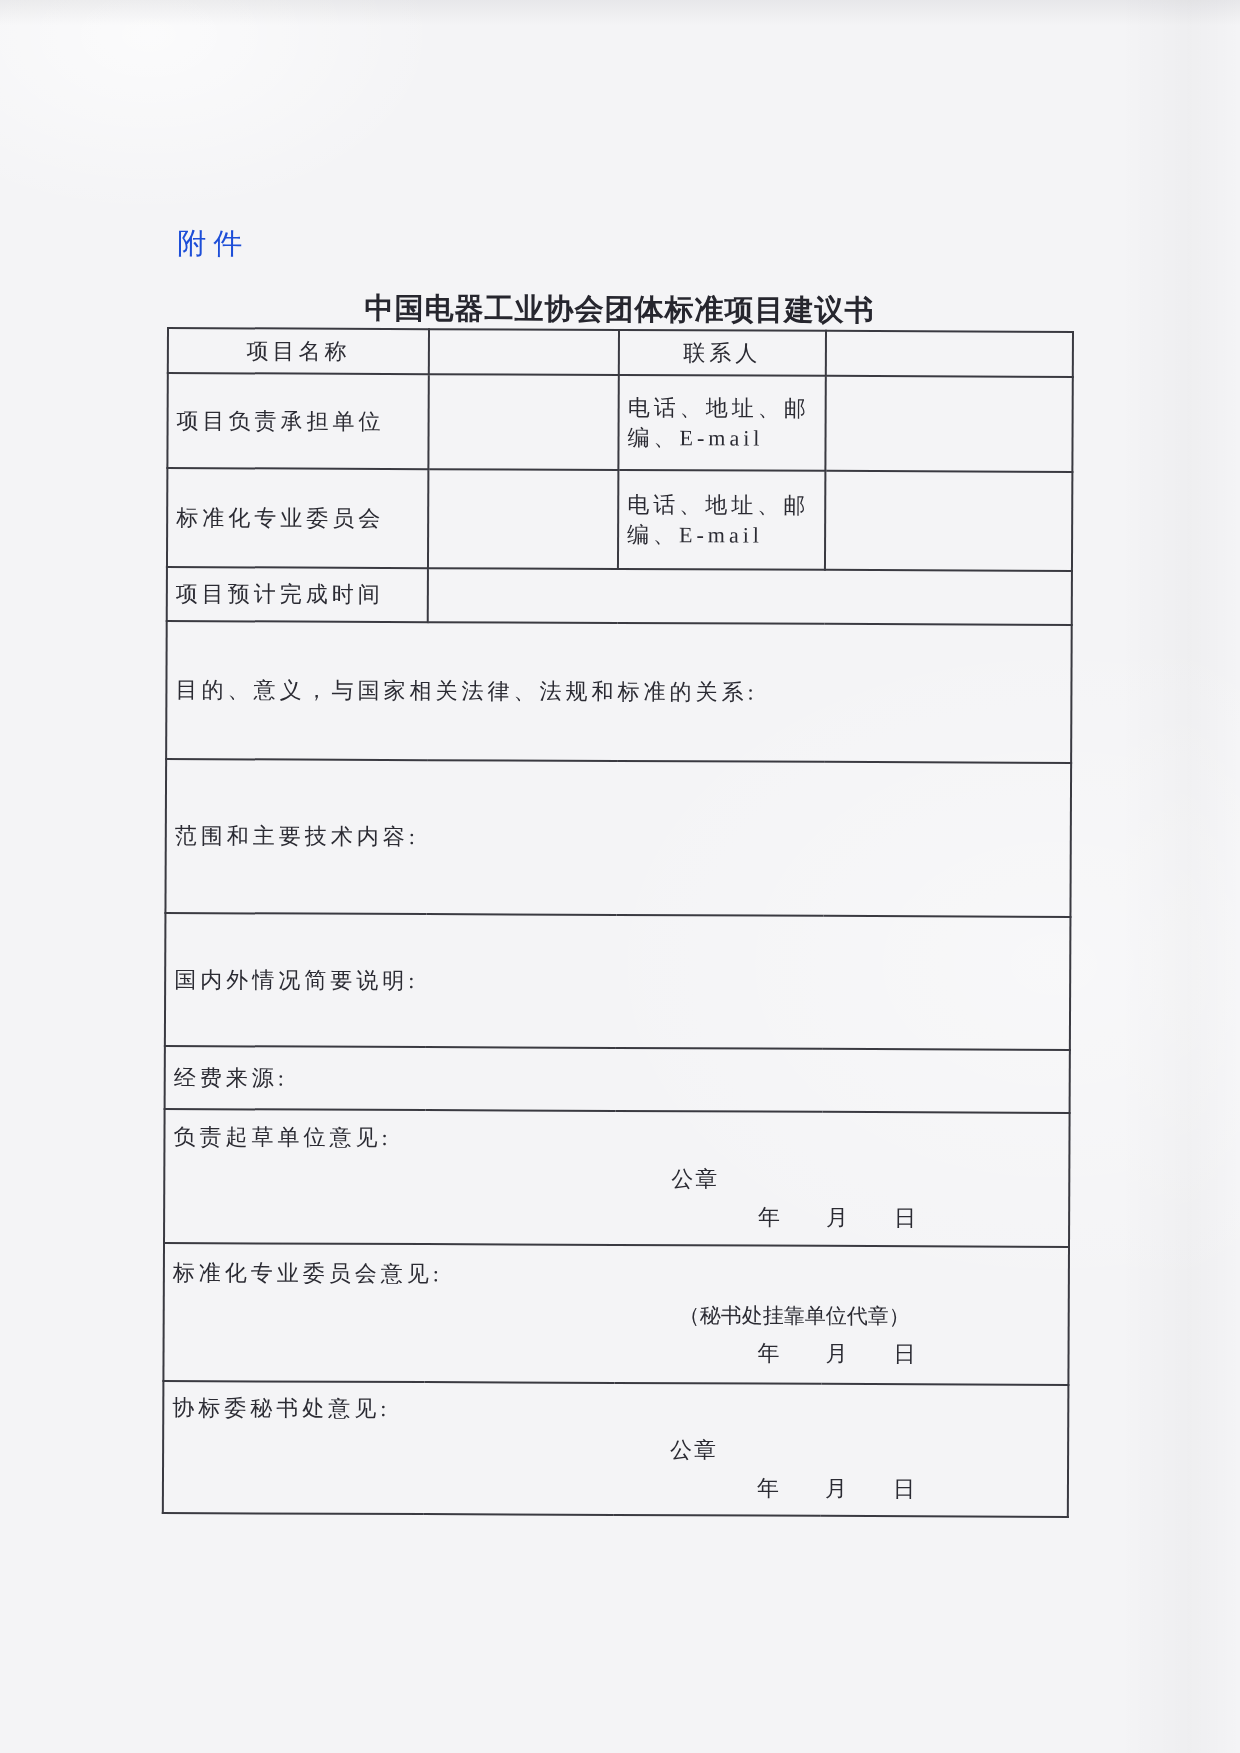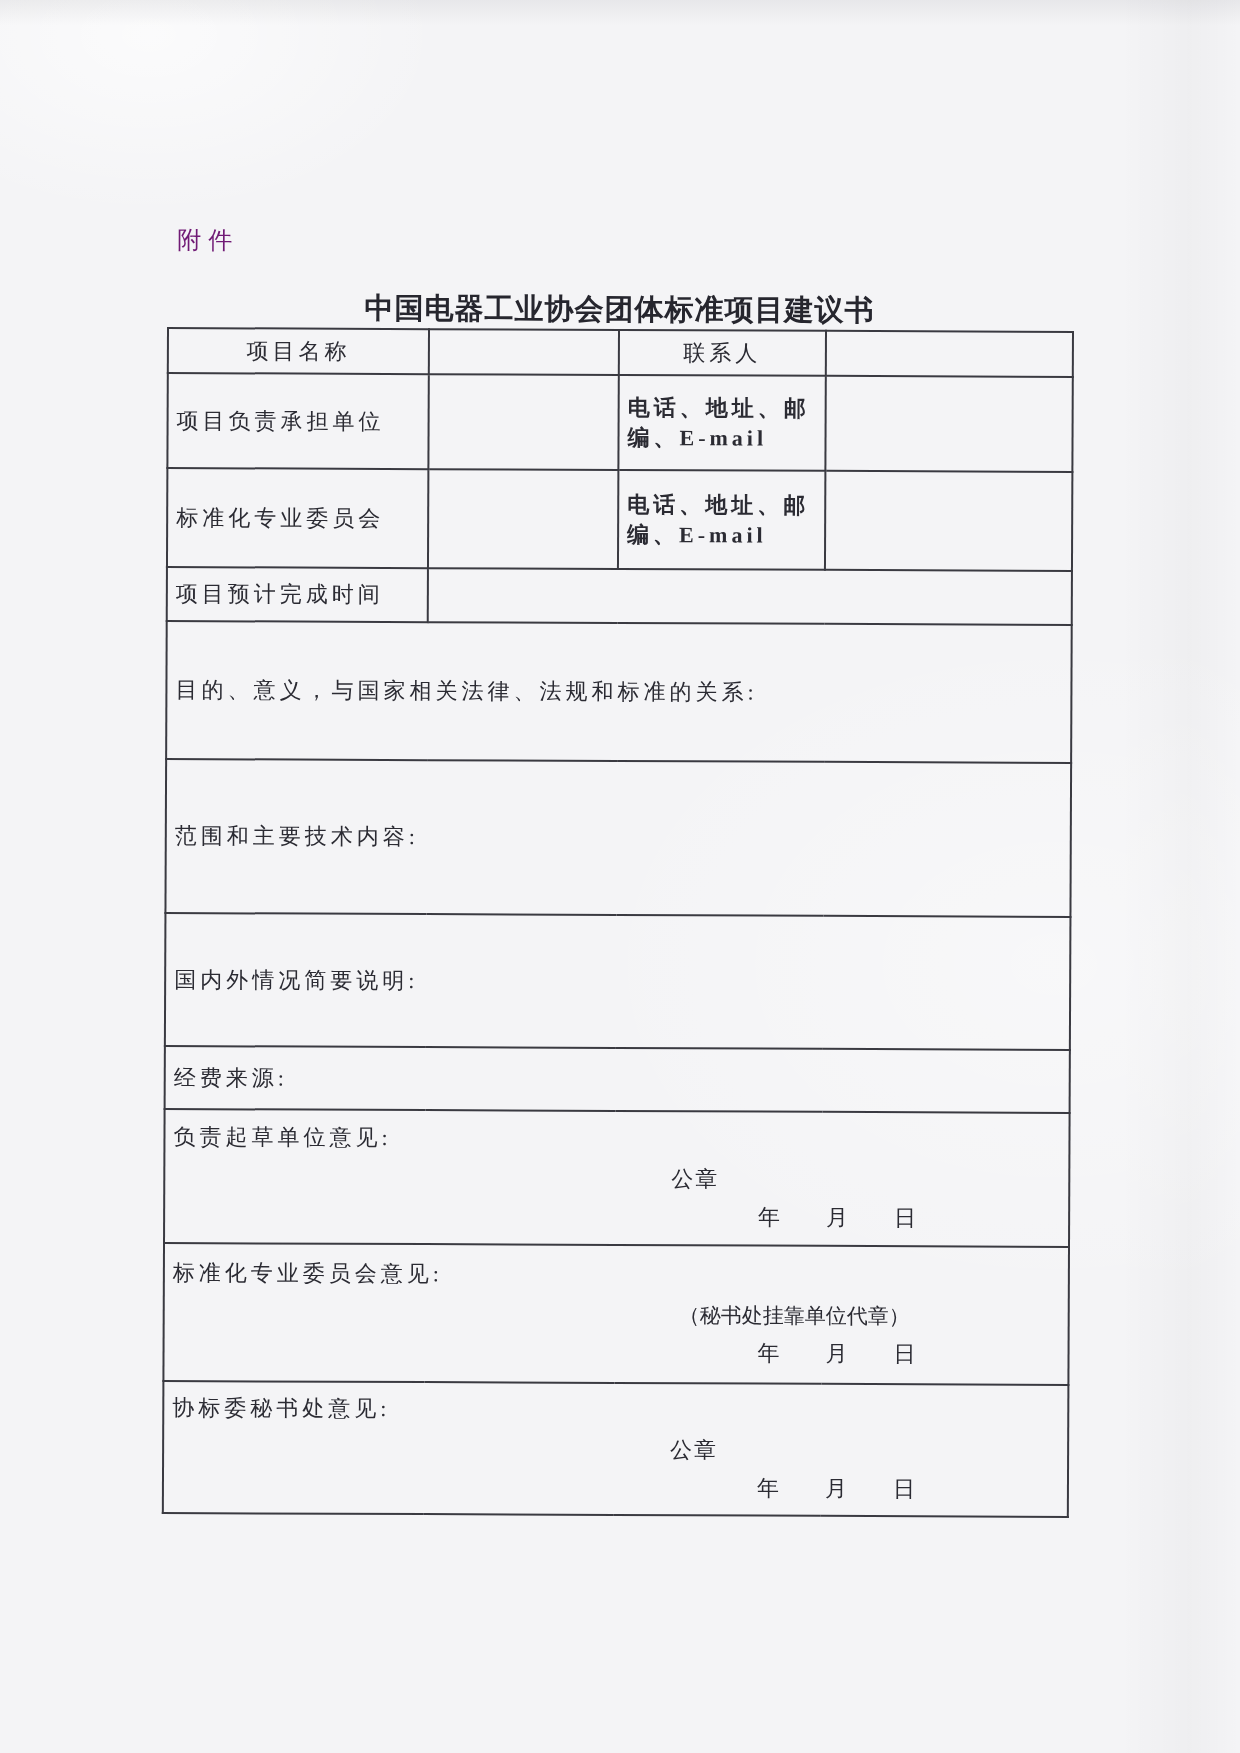--- a/index.html
+++ b/index.html
@@ -14,41 +14,41 @@
       linear-gradient(90deg, rgba(0,0,0,0) 1120px, rgba(0,0,0,0.025) 1190px, rgba(0,0,0,0) 1240px),
       #f4f4f6;
   }
   .content{
     position:absolute;left:0;top:0;width:1240px;height:1753px;
     transform:rotate(0.25deg);
     transform-origin:170px 330px;
   }
   .attachment{
     position:absolute;left:177px;top:224px;
-    font-size:24px;letter-spacing:7px;color:#701a75;font-family:Liberation Serif, serif;
+    font-size:29px;letter-spacing:7px;color:#1d4ed8;font-family:Liberation Serif, serif;
   }
   .doc-title{
     position:absolute;left:167px;top:288px;width:905px;
     text-align:center;font-size:29px;font-weight:bold;letter-spacing:1px;color:#26262e;
   }
   table.form{
     position:absolute;left:167px;top:327px;
     width:905px;table-layout:fixed;border-collapse:collapse;
   }
   table.form td{
     border:2px solid #3a3a41;
     font-size:22px;letter-spacing:4px;line-height:30px;
     padding:0 8px;vertical-align:middle;color:#2b2b33;
   }
   col.c1{width:261px;}col.c2{width:190px;}col.c3{width:207px;}col.c4{width:247px;}
   tr.r1{height:45px;}tr.r2{height:95px;}tr.r3{height:99px;}tr.r4{height:54px;}
   tr.r5{height:138px;}tr.r6{height:154px;}tr.r7{height:133px;}tr.r8{height:63px;}
   tr.r9{height:134px;}tr.r10{height:138px;}tr.r11{height:132px;}
   td.center{text-align:center;}
-  td.contact{letter-spacing:3px;line-height:35px;padding:0 10px;font-weight:bold;}
+  td.contact{letter-spacing:3px;line-height:35px;padding:0 10px;}
   td.section{vertical-align:top;padding:12px 8px;}
   .sec-label{line-height:28px;}
   td.opinion{padding-top:20px;}
   .seal{margin-left:498px;margin-top:12px;line-height:28px;letter-spacing:2px;width:fit-content;}
   .seal.note{margin-left:506px;letter-spacing:0;font-size:21px;}
   .date-line{display:flex;gap:42px;margin-left:585px;margin-top:10px;line-height:28px;width:fit-content;}
   .date-line span{display:inline-block;}
 </style>
 </head>
 <body>

